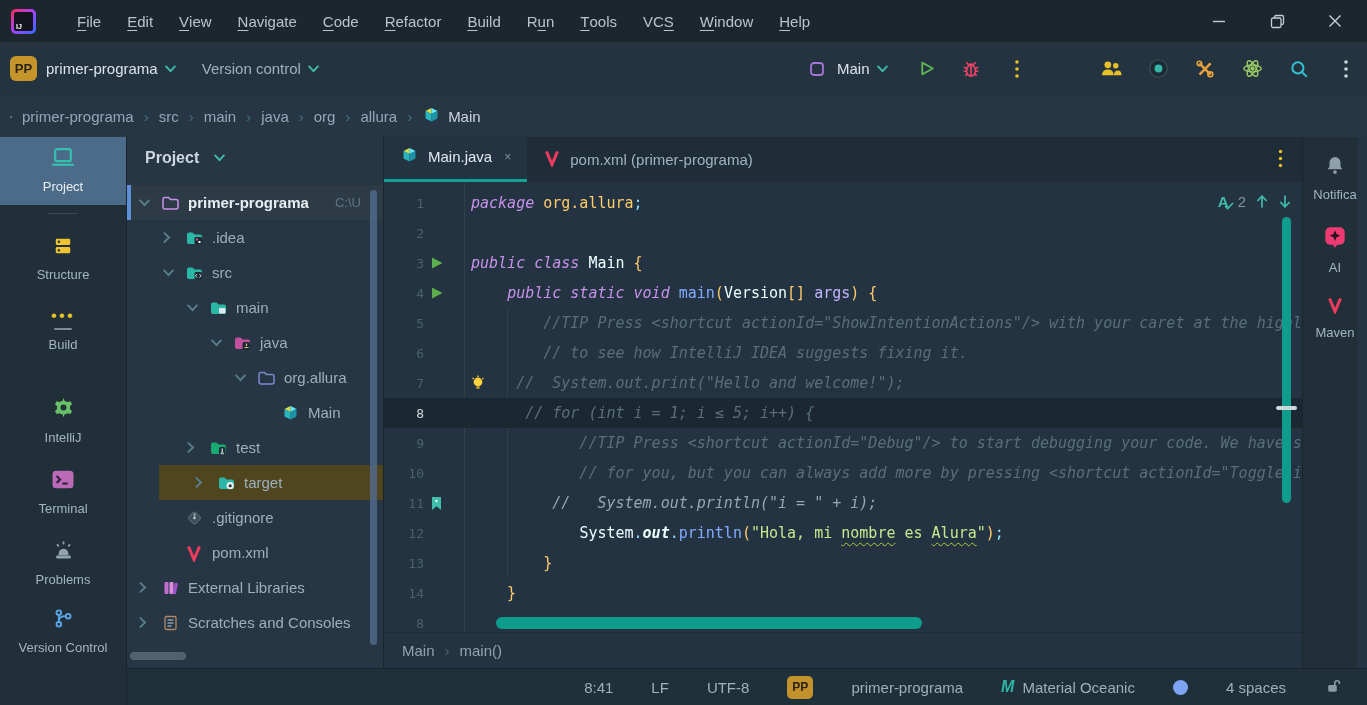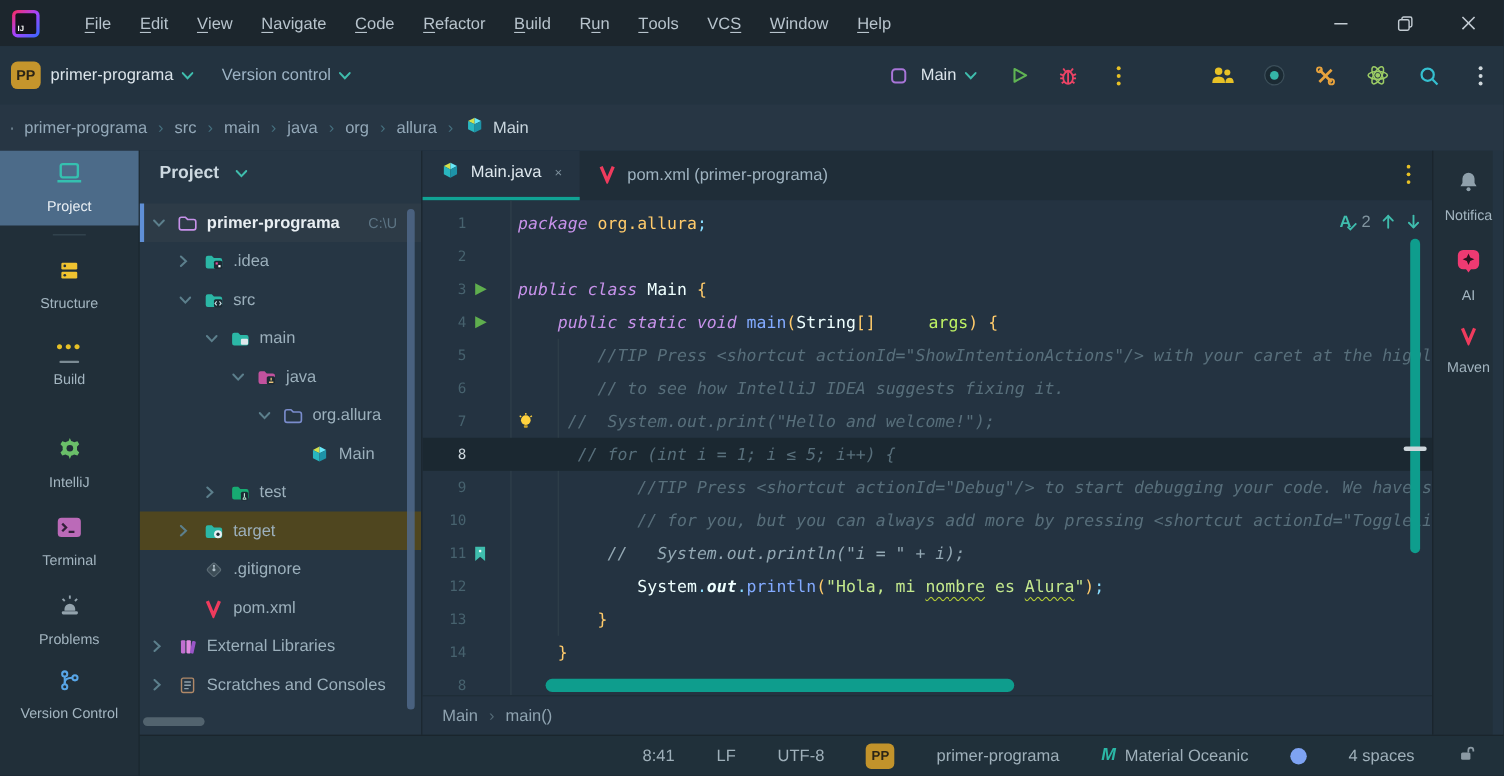--- a/index.html
+++ b/index.html
@@ -66,21 +66,21 @@
                 background:#263644; overflow:hidden; }
   .tree-header { position:absolute; left:18px; top:12px; display:flex; align-items:center; gap:8px; }
   .tree-header .t { color:#ccd8e0; font-size:16px; font-weight:bold; }
   #tree { position:absolute; left:0; top:48px; width:256px; }
   .trow { height:35px; display:flex; align-items:center; width:256px; position:relative; cursor:default; }
   .trow .chevslot { width:22px; flex-shrink:0; display:flex; align-items:center; }
   .trow .ticon { width:20px; height:18px; margin-right:7px; flex-shrink:0; display:flex; align-items:center; }
   .trow .tlabel { font-size:15px; color:#9cb0bc; white-space:nowrap; }
   .trow.active { background:#2d3b47; }
   .trow.active .bar { position:absolute; left:0; top:0; width:4px; height:35px; background:#5f8fd6; }
-  .trow.selected { background:#4f461f; }
+  .trow.selected { background:#4f461f;margin-left:32px; }
   .trow .tsuffix { color:#5d7585; font-size:13px; margin-left:26px; white-space:nowrap; }
   .tree-vscroll { position:absolute; left:243px; top:53px; width:7px; height:455px;
                   background:#50688a; border-radius:4px; opacity:.85; }
   .tree-hscroll { position:absolute; left:3px; top:515px; width:56px; height:8px;
                   background:#5b6b75; border-radius:4px; opacity:.85; }
 
   
   .editor { position:absolute; left:383px; top:137px; width:919px; height:531px;
             background:#243341; overflow:hidden; border-left:1px solid #1a242b; }
   .tabbar { position:absolute; left:0; top:0; width:919px; height:45px; background:#1f2d38; }
@@ -101,21 +101,21 @@
   .line .gicon { width:24px; margin-left:6px; flex-shrink:0; display:flex; align-items:center; }
   .line .ltext { margin-left:17px; }
   .line.current { background:#1b2831; }
   .line.current .ln { color:#cfd9df; }
   .bulb-abs { position:absolute; left:86px; top:7px; }
 
   .tk-kw  { color:#c792ea; font-style:italic; }
   .tk-am  { color:#ffcb6b; }
   .tk-bl  { color:#82aaff; }
   .tk-cy  { color:#89ddff; }
-  .tk-or  { color:#bef264;margin-left:39px; }
+  .tk-or  { color:#c4b5fd; }
   .tk-pl  { color:#d8e6f0; }
   .tk-wh  { color:#eeffff; }
   .tk-cm  { color:#586f7b; font-style:italic; }
   .tk-cm2 { color:#93a8b3; font-style:italic; }
   .tk-st  { color:#c3e88d; }
   .tk-wv  { color:#c3e88d; text-decoration:underline wavy #b2c936 1px; text-underline-offset:4px; }
   .tk-bo  { color:#eeffff; font-style:italic; font-weight:bold; }
 
   .insp-widget { position:absolute; top:56px; right:10px; display:flex; align-items:center; gap:9px;
                  color:#3fbdad; font-size:15px; }
@@ -615,21 +615,21 @@
       <div class="gutter-border"></div>
       <div class="indent-guide"></div>
       <div id="lines">
           <div class="line"><span class="ln">1</span><span class="gicon"></span><span class="ltext"><span class="tk-kw">package</span><span class="tk-pl"> </span><span class="tk-am">org.allura</span><span class="tk-cy">;</span></span></div>
           <div class="line"><span class="ln">2</span><span class="gicon"></span><span class="ltext"></span></div>
           <div class="line"><span class="ln">3</span><span class="gicon"><svg width="14" height="14" viewBox="0 0 14 14">
                 <polygon points="2,1.5 12.5,7 2,12.5" fill="#5fae4e"></polygon>
               </svg></span><span class="ltext"><span class="tk-kw">public class</span><span class="tk-pl"> </span><span class="tk-wh">Main</span><span class="tk-am"> {</span></span></div>
           <div class="line"><span class="ln">4</span><span class="gicon"><svg width="14" height="14" viewBox="0 0 14 14">
                 <polygon points="2,1.5 12.5,7 2,12.5" fill="#5fae4e"></polygon>
-              </svg></span><span class="ltext"><span class="tk-pl">    </span><span class="tk-kw">public static void</span><span class="tk-pl"> </span><span class="tk-bl">main</span><span class="tk-am">(</span><span class="tk-wh">String</span><span class="tk-am">[]</span><span class="tk-pl"> </span><span class="tk-or">args</span><span class="tk-am">) {</span></span></div>
+              </svg></span><span class="ltext"><span class="tk-pl">    </span><span class="tk-kw">public static void</span><span class="tk-pl"> </span><span class="tk-bl">main</span><span class="tk-am">(</span><span class="tk-wh">Version</span><span class="tk-am">[]</span><span class="tk-pl"> </span><span class="tk-or">args</span><span class="tk-am">) {</span></span></div>
           <div class="line"><span class="ln">5</span><span class="gicon"></span><span class="ltext"><span class="tk-cm">        //TIP Press &lt;shortcut actionId="ShowIntentionActions"/&gt; with your caret at the highl</span></span></div>
           <div class="line"><span class="ln">6</span><span class="gicon"></span><span class="ltext"><span class="tk-cm">        // to see how IntelliJ IDEA suggests fixing it.</span></span></div>
           <div class="line"><span class="ln">7</span><span class="gicon"></span><span class="bulb-abs"><svg width="16" height="17" viewBox="0 0 16 17">
                 <circle cx="8" cy="7" r="4.4" fill="#ffd23e"></circle>
                 <rect x="6.2" y="11.6" width="3.6" height="2.2" rx="0.8" fill="#c9a227"></rect>
                 <line x1="8" y1="0.5" x2="8" y2="2" stroke="#ffd23e" stroke-width="1.3"></line>
                 <line x1="2.5" y1="3" x2="3.8" y2="4.1" stroke="#ffd23e" stroke-width="1.3"></line>
                 <line x1="13.5" y1="3" x2="12.2" y2="4.1" stroke="#ffd23e" stroke-width="1.3"></line>
               </svg></span><span class="ltext"><span class="tk-cm">     //  System.out.print("Hello and welcome!");</span></span></div>
           <div class="line current"><span class="ln">8</span><span class="gicon"></span><span class="ltext"><span class="tk-cm">      // for (int i = 1; i ≤ 5; i++) {</span></span></div>

